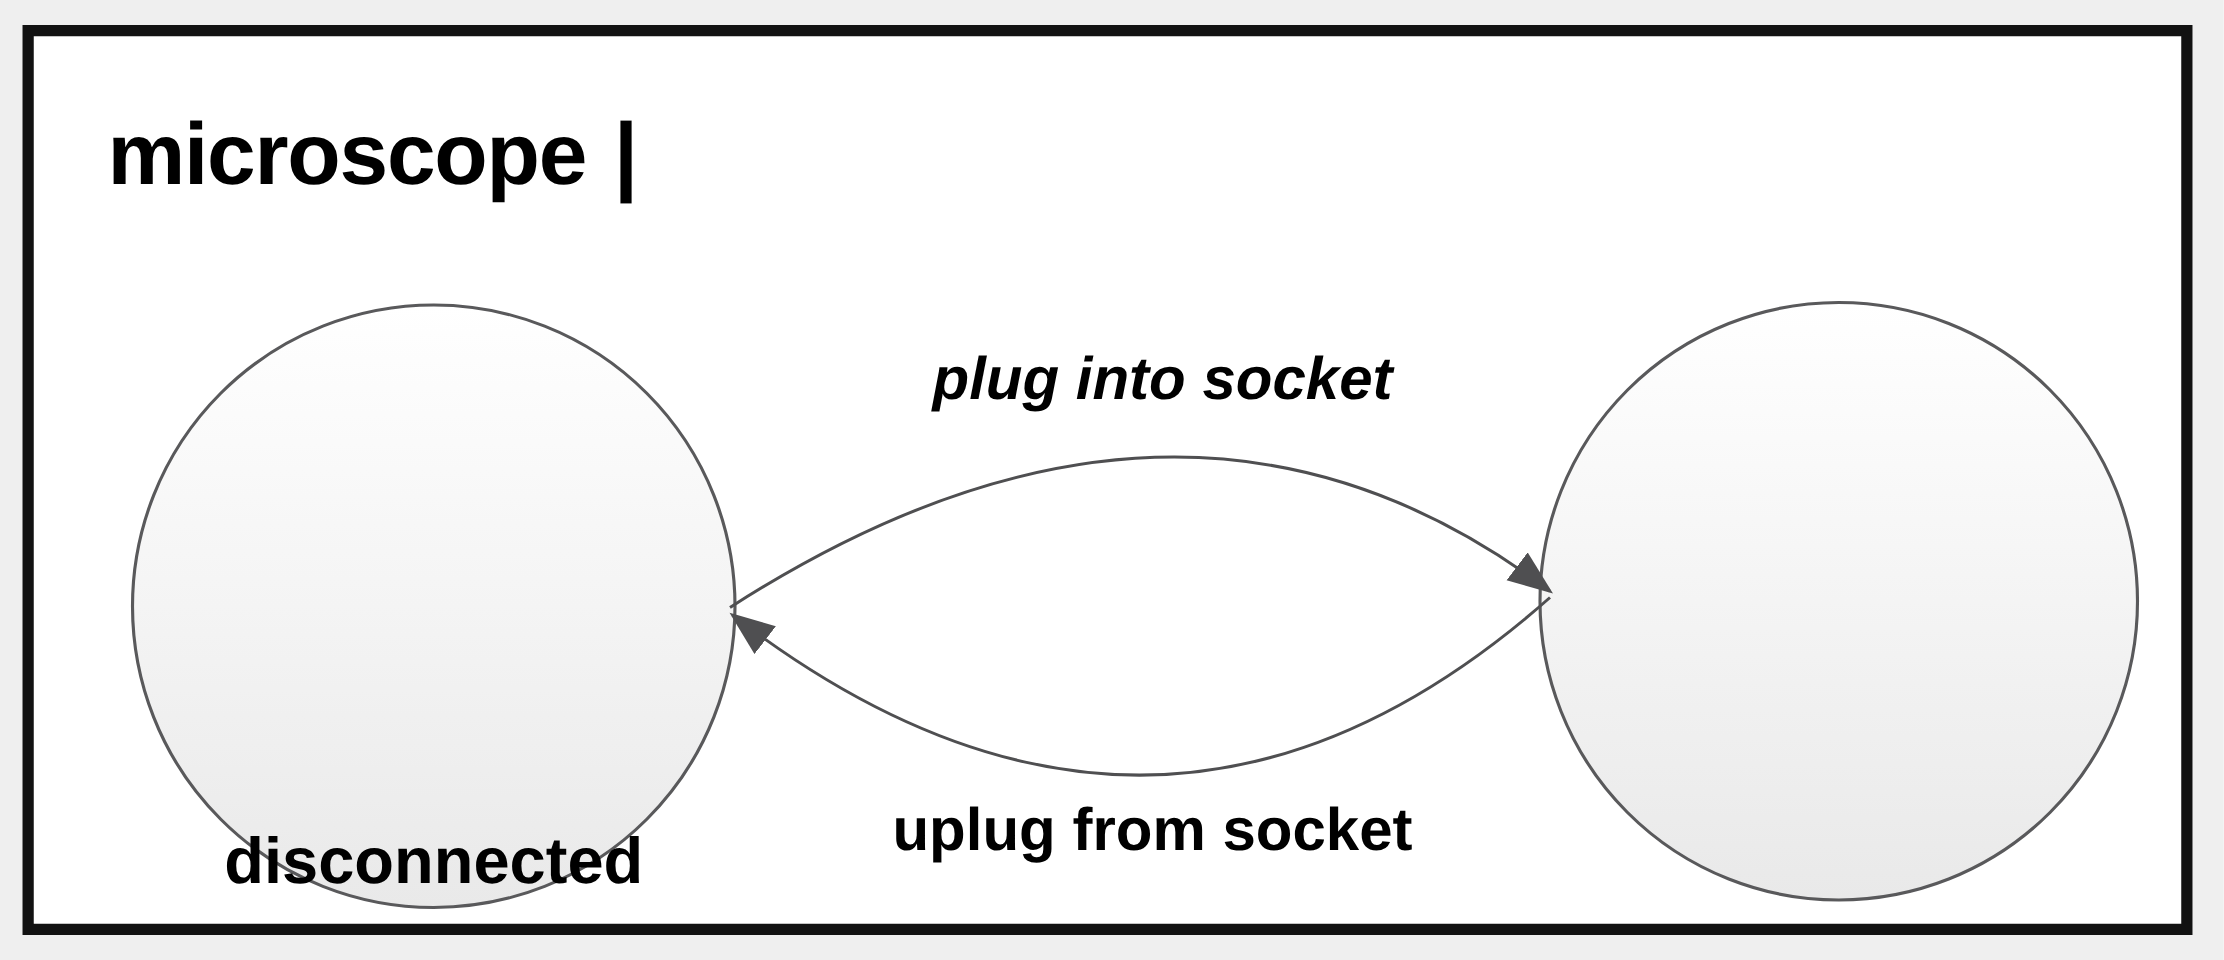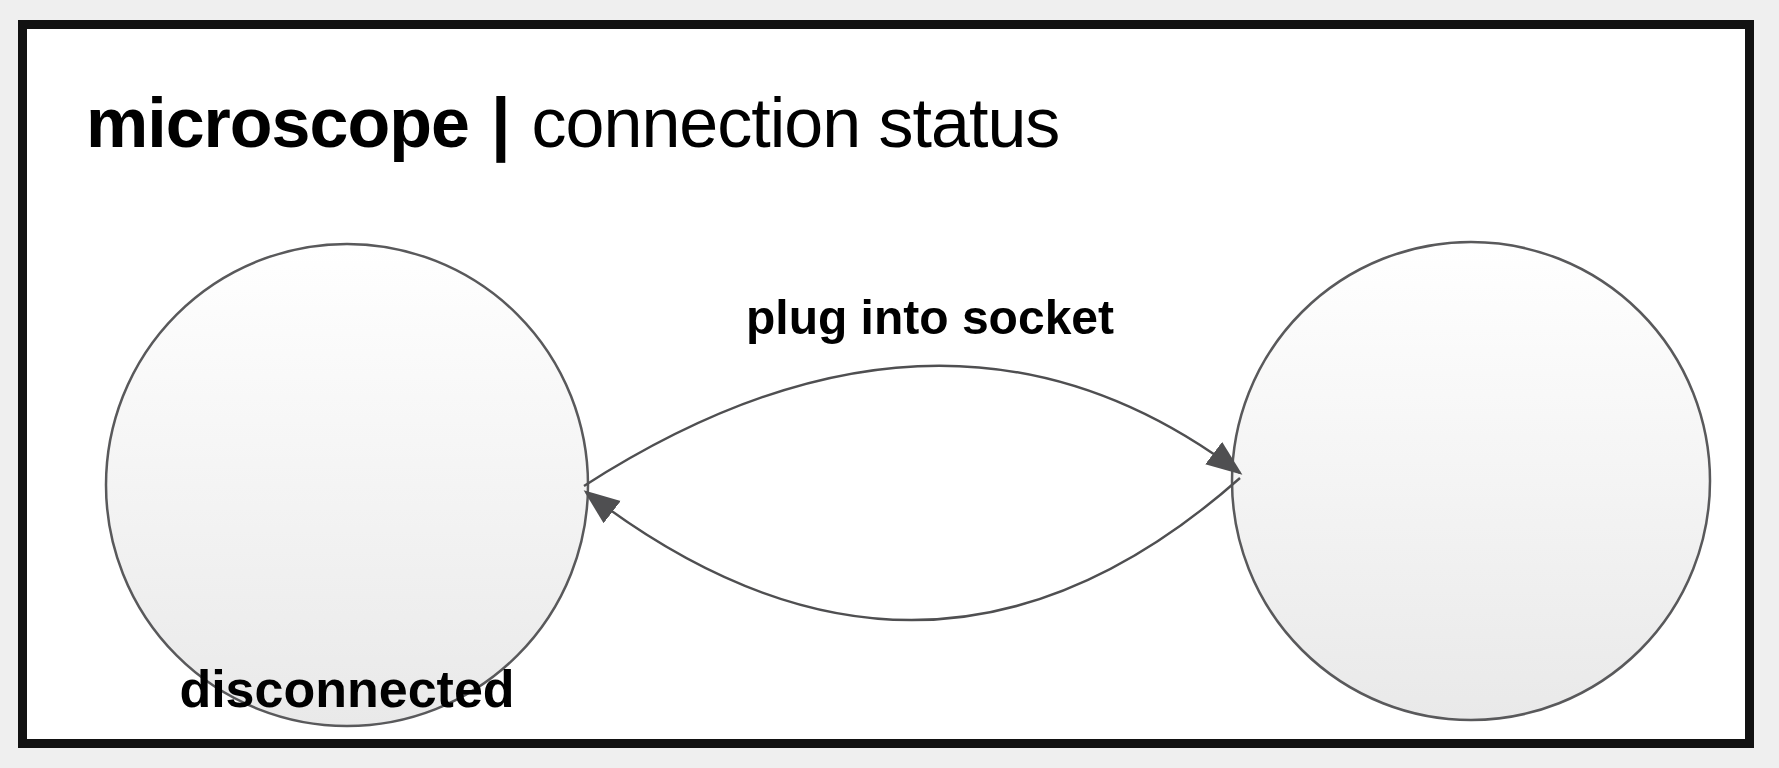--- a/index.html
+++ b/index.html
@@ -38,21 +38,21 @@
   .state-label{
     position:absolute;display:flex;align-items:center;justify-content:center;
     text-align:center;font-weight:700;font-size:52px;line-height:1.45;
   }
   .state-label.left{left:105px;top:243px;width:484px;height:484px;align-items:flex-end;}
   .state-label.right{left:1232px;top:242px;width:478px;height:478px;}
   .edge-label{
     position:absolute;display:flex;align-items:center;justify-content:center;
     font-weight:700;font-size:48px;white-space:nowrap;
   }
-  .edge-label.top{left:680px;top:282px;width:500px;height:70px;}
+  .edge-label.top{left:680px;top:268px;width:500px;height:70px;font-style:italic;}
   .edge-label.bottom{left:672px;top:629px;width:500px;height:70px;}
 </style>
 </head>
 <body>
 
 <div class="canvas">
   <div class="frame">
 
     <svg class="diagram-svg" viewBox="0 0 1779 768" xmlns="http://www.w3.org/2000/svg" style="position:absolute;left:-27px;top:-29px;">
       <defs>
@@ -67,25 +67,28 @@
 
       <circle cx="347" cy="485" r="241" fill="url(#circleFill)" style="stroke:var(--circle-stroke)" stroke-width="2.5"></circle>
       <circle cx="1471" cy="481" r="239" fill="url(#circleFill)" style="stroke:var(--circle-stroke)" stroke-width="2.5"></circle>
 
       <path d="M 584 486 Q 948 252 1240 473" fill="none" style="stroke:var(--arrow-stroke)" stroke-width="2.4" marker-end="url(#arrowHead)"></path>
       <path d="M 1240 478 Q 927 755 586 492" fill="none" style="stroke:var(--arrow-stroke)" stroke-width="2.4" marker-end="url(#arrowHead)"></path>
     </svg>
   </div>
 
   <div class="title">
-    <span class="strong">microscope</span><span class="sep">|</span><span class="light">connection status</span>
+    <span class="strong">microscope</span><span class="sep">|</span>
   </div>
 
   <div class="state-label left">
     <span>disconnected</span>
   </div>
 
 
   <div class="edge-label top">
     <span>plug into socket</span>
   </div>
 
+  <div class="edge-label bottom">
+    <span>uplug from socket</span>
+  </div>
 </div>
 
 </body></html>

